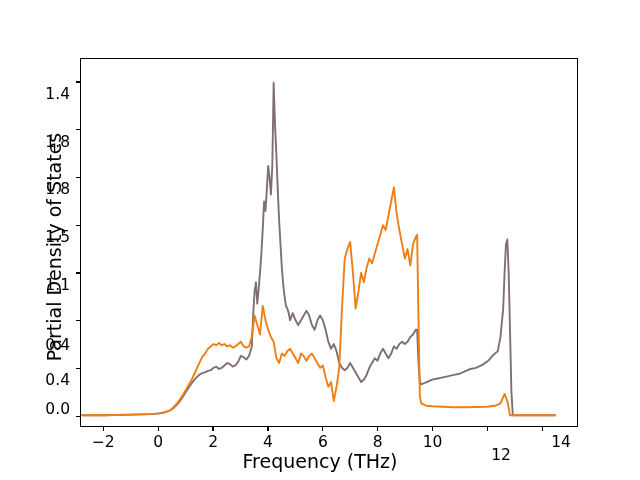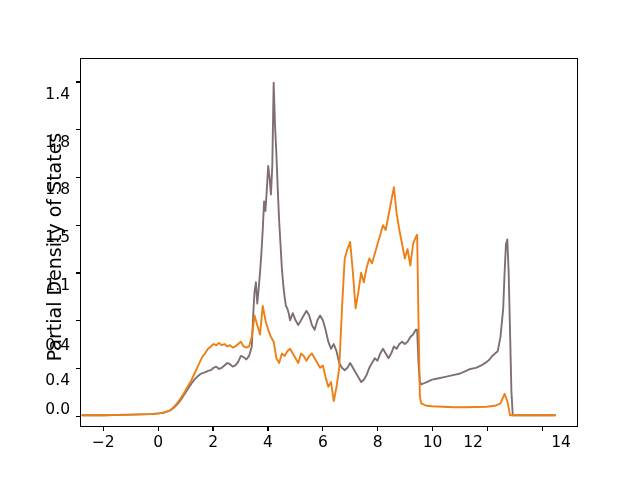--- a/index.html
+++ b/index.html
@@ -112,36 +112,37 @@
       <div class="tick-label xtick-label" style="left: 213.074px;">2</div>
       <div class="tick-mark xtick-mark" style="left: 267.3px;"></div>
       <div class="tick-label xtick-label" style="left: 267.95px;">4</div>
       <div class="tick-mark xtick-mark" style="left: 322.176px;"></div>
       <div class="tick-label xtick-label" style="left: 322.826px;">6</div>
       <div class="tick-mark xtick-mark" style="left: 377.052px;"></div>
       <div class="tick-label xtick-label" style="left: 377.702px;">8</div>
       <div class="tick-mark xtick-mark" style="left: 431.929px;"></div>
       <div class="tick-label xtick-label" style="left: 432.579px;">10</div>
       <div class="tick-mark xtick-mark" style="left: 486.805px;"></div>
-      <div class="tick-label xtick-label" style="left: 473px;">12</div>
+      <div class="tick-label xtick-label" style="left: 501px; margin-top: 13px;">12</div>
       <div class="tick-mark xtick-mark" style="left: 541.681px;"></div>
       <div class="tick-label xtick-label" style="left: 561px;">14</div>
       <div class="tick-mark ytick-mark" style="top: 415.602px;"></div>
       <div class="tick-label ytick-label" style="top: 397px;">0.0</div>
       <div class="tick-mark ytick-mark" style="top: 367.835px;"></div>
       <div class="tick-label ytick-label" style="top: 368.485px;">0.4</div>
       <div class="tick-mark ytick-mark" style="top: 320.068px;"></div>
       <div class="tick-label ytick-label" style="top: 333px;">0.4</div>
       <div class="tick-mark ytick-mark" style="top: 272.301px;"></div>
       <div class="tick-label ytick-label" style="top: 272.951px;">1.1</div>
       <div class="tick-mark ytick-mark" style="top: 224.534px;"></div>
       <div class="tick-label ytick-label" style="top: 225.184px;">1.5</div>
       <div class="tick-mark ytick-mark" style="top: 176.767px;"></div>
       <div class="tick-label ytick-label" style="top: 177.417px;">1.8</div>
       <div class="tick-mark ytick-mark" style="top: 129px;"></div>
       <div class="tick-label ytick-label" style="top: 129.65px;">1.8</div>
       <div class="tick-mark ytick-mark" style="top: 81.2335px;"></div>
       <div class="tick-label ytick-label" style="top: 81.8835px;">1.4</div>
     </div>
 
+  <div id="xlabel">Frequency (THz)</div>
   <div id="ylabel">Partial Density of States</div>
 
 </div>
 
 </body></html>

